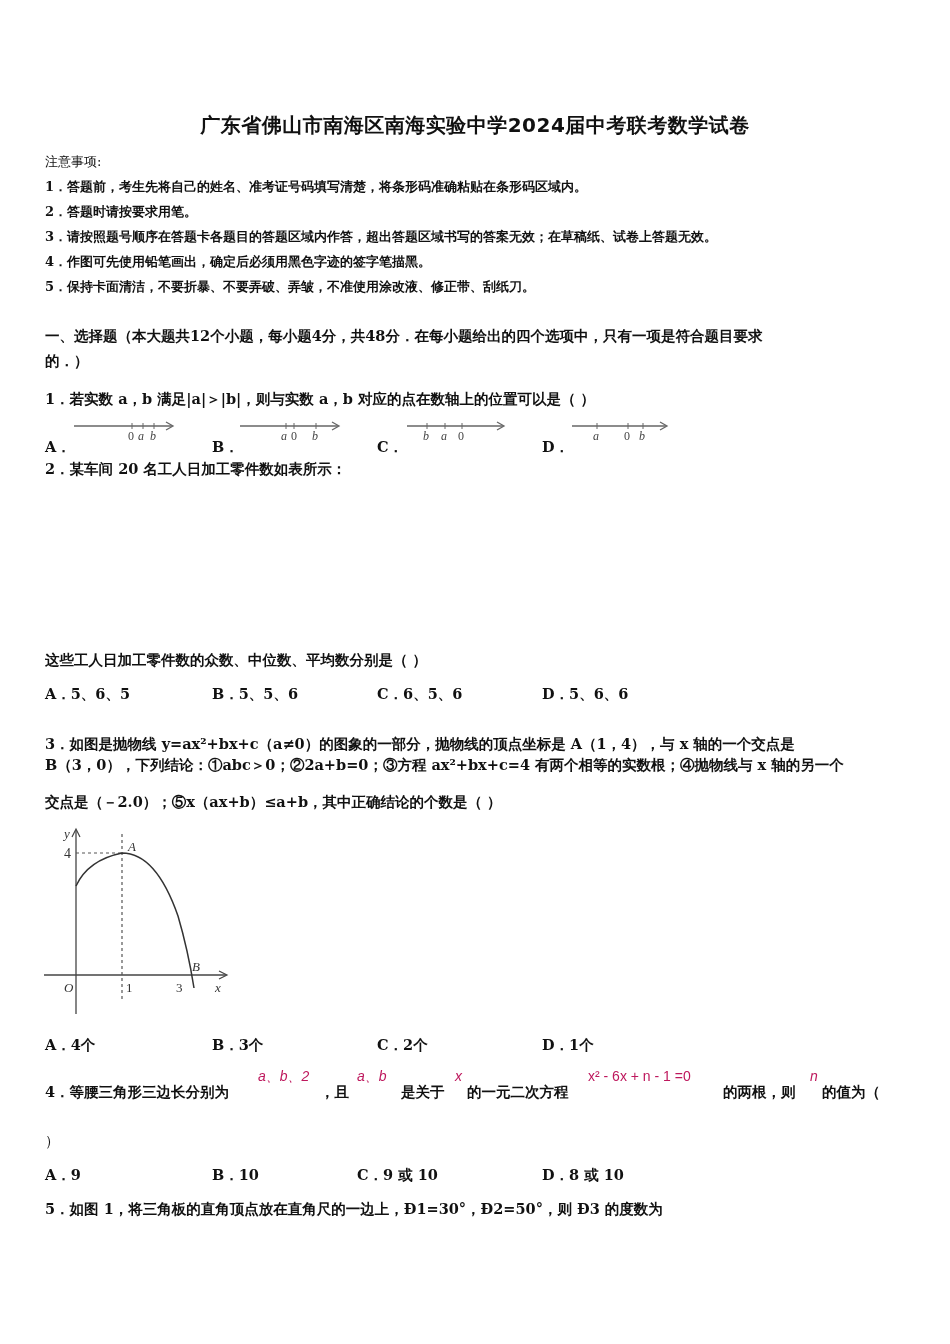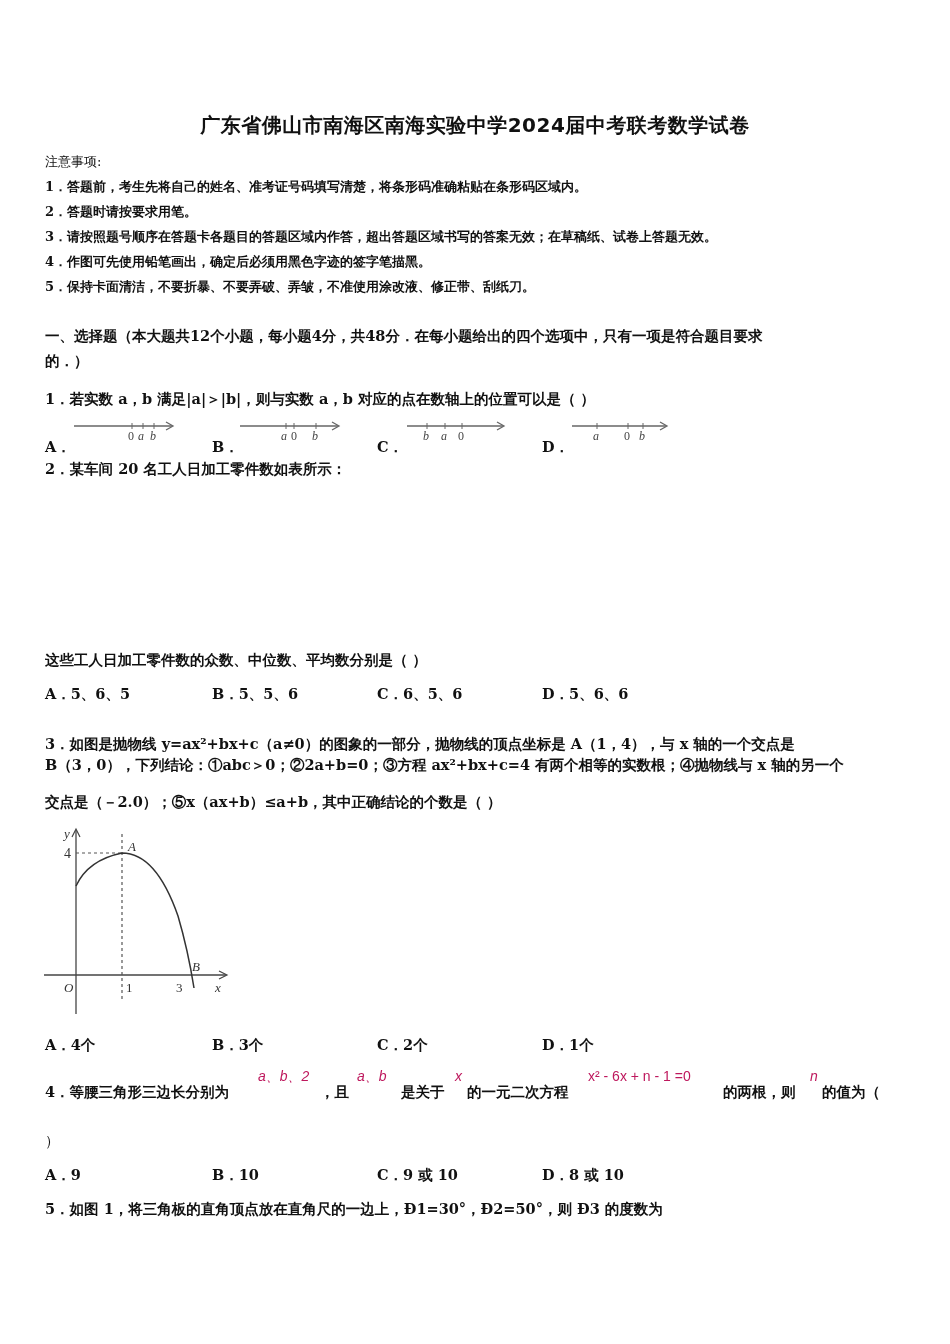--- a/index.html
+++ b/index.html
@@ -147,16 +147,16 @@
 <div class="abs math-light" style="left:455px;top:1068px;font-style:italic;">x</div>
 <div class="abs q" style="left:467px;top:1083px;">的一元二次方程</div>
 <div class="abs math-light" style="left:588px;top:1068px;">x² - 6x + n - 1 =0</div>
 <div class="abs q" style="left:723px;top:1083px;">的两根，则</div>
 <div class="abs math-light" style="left:810px;top:1068px;font-style:italic;">n</div>
 <div class="abs q" style="left:822px;top:1083px;">的值为（</div>
 <div class="abs q" style="top:1132px;font-weight:normal;">）</div>
 
 <div class="abs opt" style="left:45px;top:1166px;">A．9</div>
 <div class="abs opt" style="left:212px;top:1166px;">B．10</div>
-<div class="abs opt" style="left:377px;top:1166px;">C．9 或 10</div>
+<div class="abs opt" style="left:357px;top:1166px;">C．9 或 10</div>
 <div class="abs opt" style="left:542px;top:1166px;">D．8 或 10</div>
 
 <div class="abs q" style="top:1200px;">5．如图 1，将三角板的直角顶点放在直角尺的一边上，Ð1=30°，Ð2=50°，则 Ð3 的度数为</div>
 
 </body></html>

